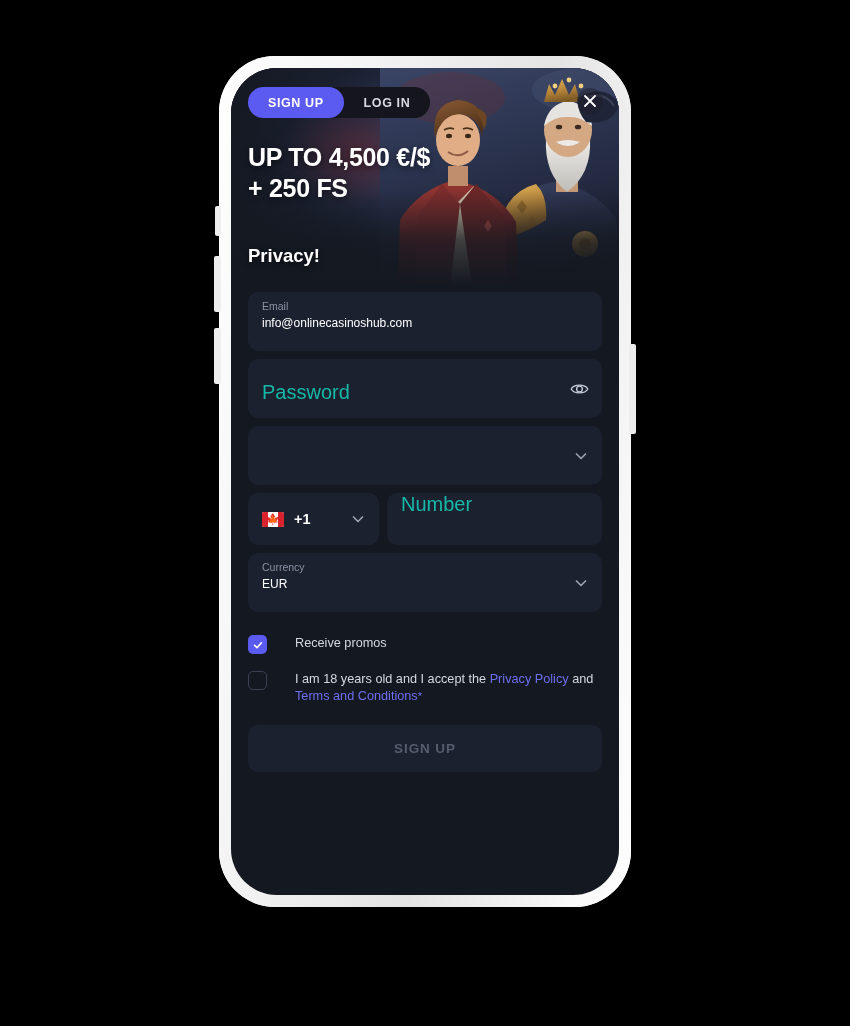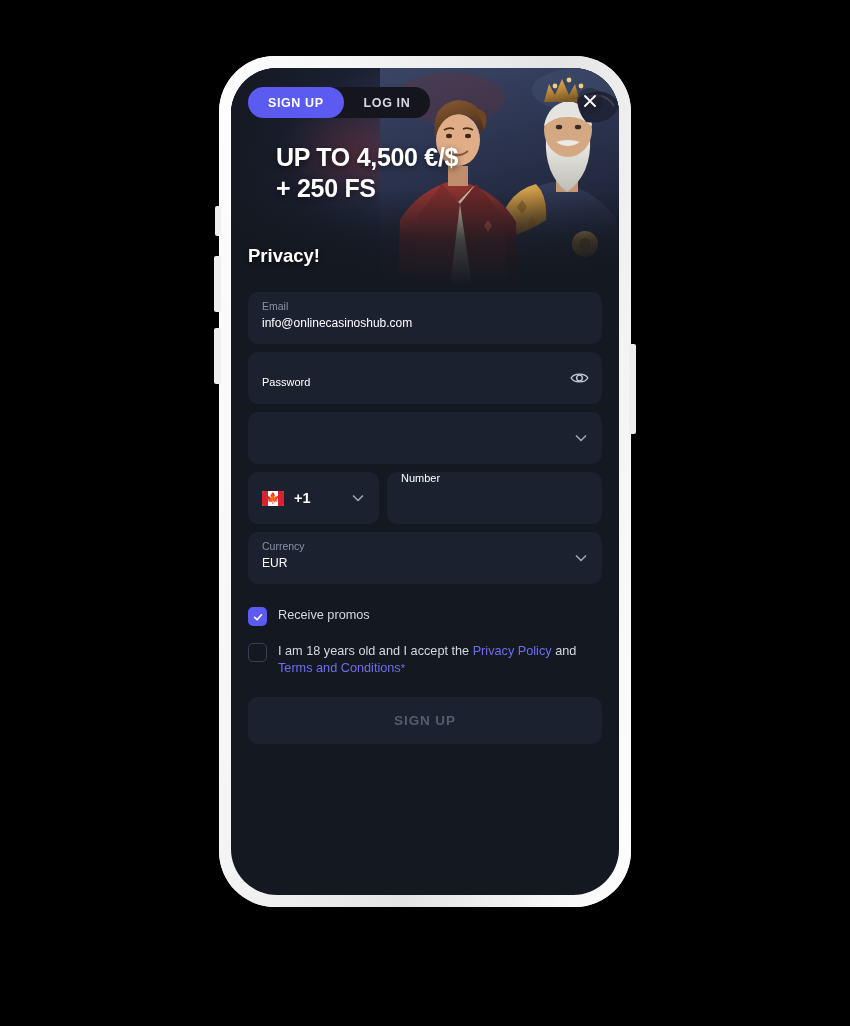--- a/index.html
+++ b/index.html
@@ -152,41 +152,40 @@
     position: absolute;
     left: 17px; top: 74px;
     z-index: 7;
     color: #ffffff;
     font-size: 25px;
     font-weight: bold;
     line-height: 1.22;
     letter-spacing: -0.3px;
     text-shadow: 0 2px 6px rgba(0,0,0,0.55);
     font-family: "Liberation Sans", sans-serif;
-    margin-left: 28px;
   }
 
   .welcome {
     position: absolute;
     left: 17px; top: 177px;
     z-index: 7;
     color: #ffffff;
     font-size: 18.5px;
     font-weight: bold;
     text-shadow: 0 2px 5px rgba(0,0,0,0.6);
   }
 
   
   .form { padding: 6px 17px 0 17px; }
 
   .field {
     position: relative;
     background: #1c2130;
     border-radius: 10px;
-    height: 52px;
+    height: 59px;
     margin-bottom: 8px;
     padding: 7px 14px 0 14px;
     display: flex;
     flex-direction: column;
     justify-content: center;
     cursor: text;
   }
   .field.filled { padding-top: 8px; justify-content: flex-start; }
   .field-label {
     font-size: 10.5px;
@@ -194,22 +193,22 @@
     line-height: 13px;
     margin-bottom: 1px;
   }
   .field-value {
     font-size: 12px;
     color: #ffffff;
     line-height: 18px;
     font-weight: 500;
   }
   .field-placeholder {
-    font-size: 11px;
-    color: #ffffff;
+    font-size: 20px;
+    color: #14b8a6;
   }
   .chev {
     position: absolute;
     right: 14px; top: 50%;
     transform: translateY(-50%);
     width: 14px; height: 14px;
     pointer-events: none;
   }
   .eye {
     position: absolute;
@@ -263,21 +262,21 @@
     background: #1c2130;
     border-radius: 10px;
     display: flex;
     align-items: flex-start;
     padding: 0 14px;
     cursor: text;
   }
 
   
   .checks { padding: 14px 17px 0 17px; }
-  .check-row { display: flex; align-items: flex-start; gap: 11px; margin-bottom: 16px; }
+  .check-row { display: flex; align-items: flex-start; gap: 28px; margin-bottom: 16px; }
   .check-row:last-child { margin-bottom: 0; }
   .cbox {
     width: 19px; height: 19px;
     border-radius: 5px;
     flex: none;
     margin-top: 1px;
     cursor: pointer;
     display: flex; align-items: center; justify-content: center;
   }
   .cbox.on { background: #5b5bf2; }

